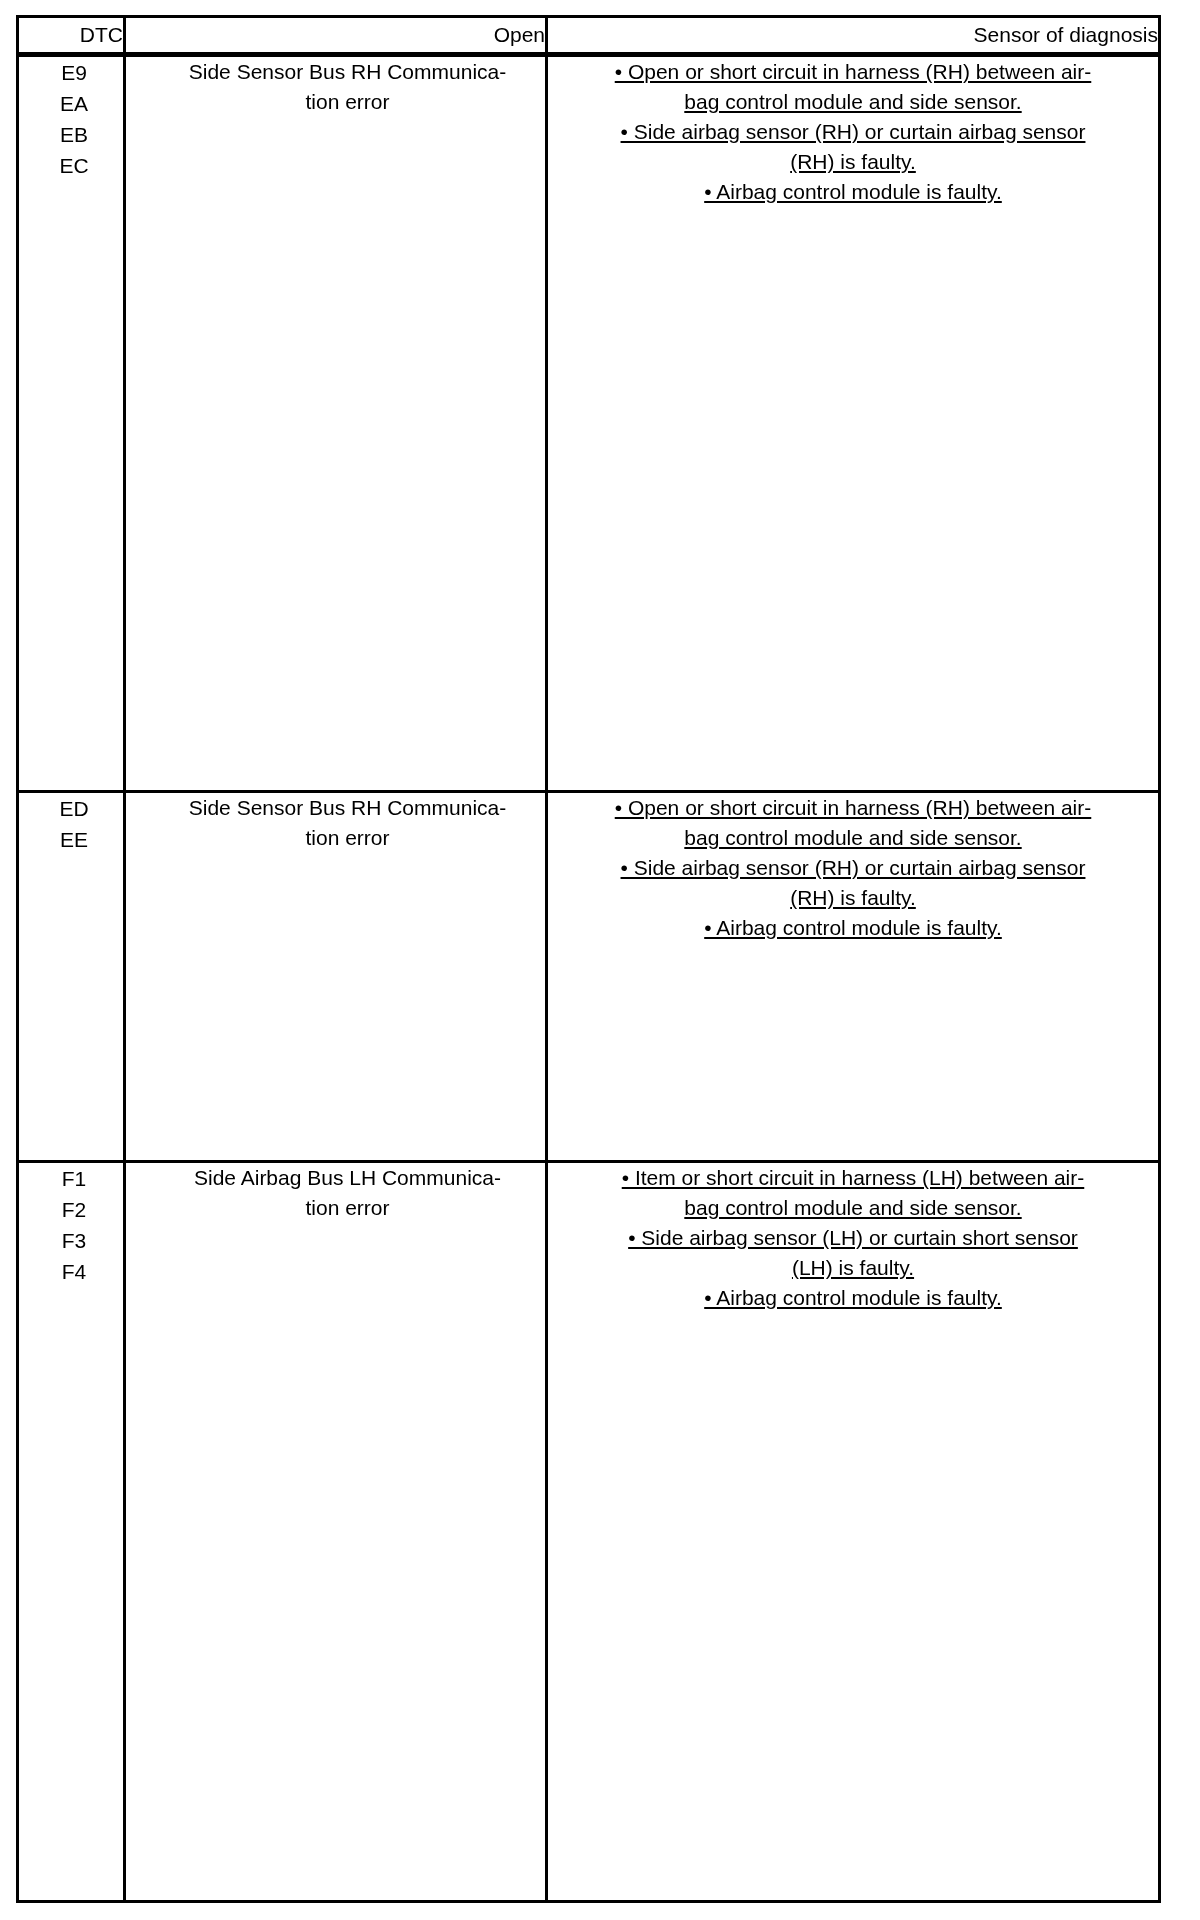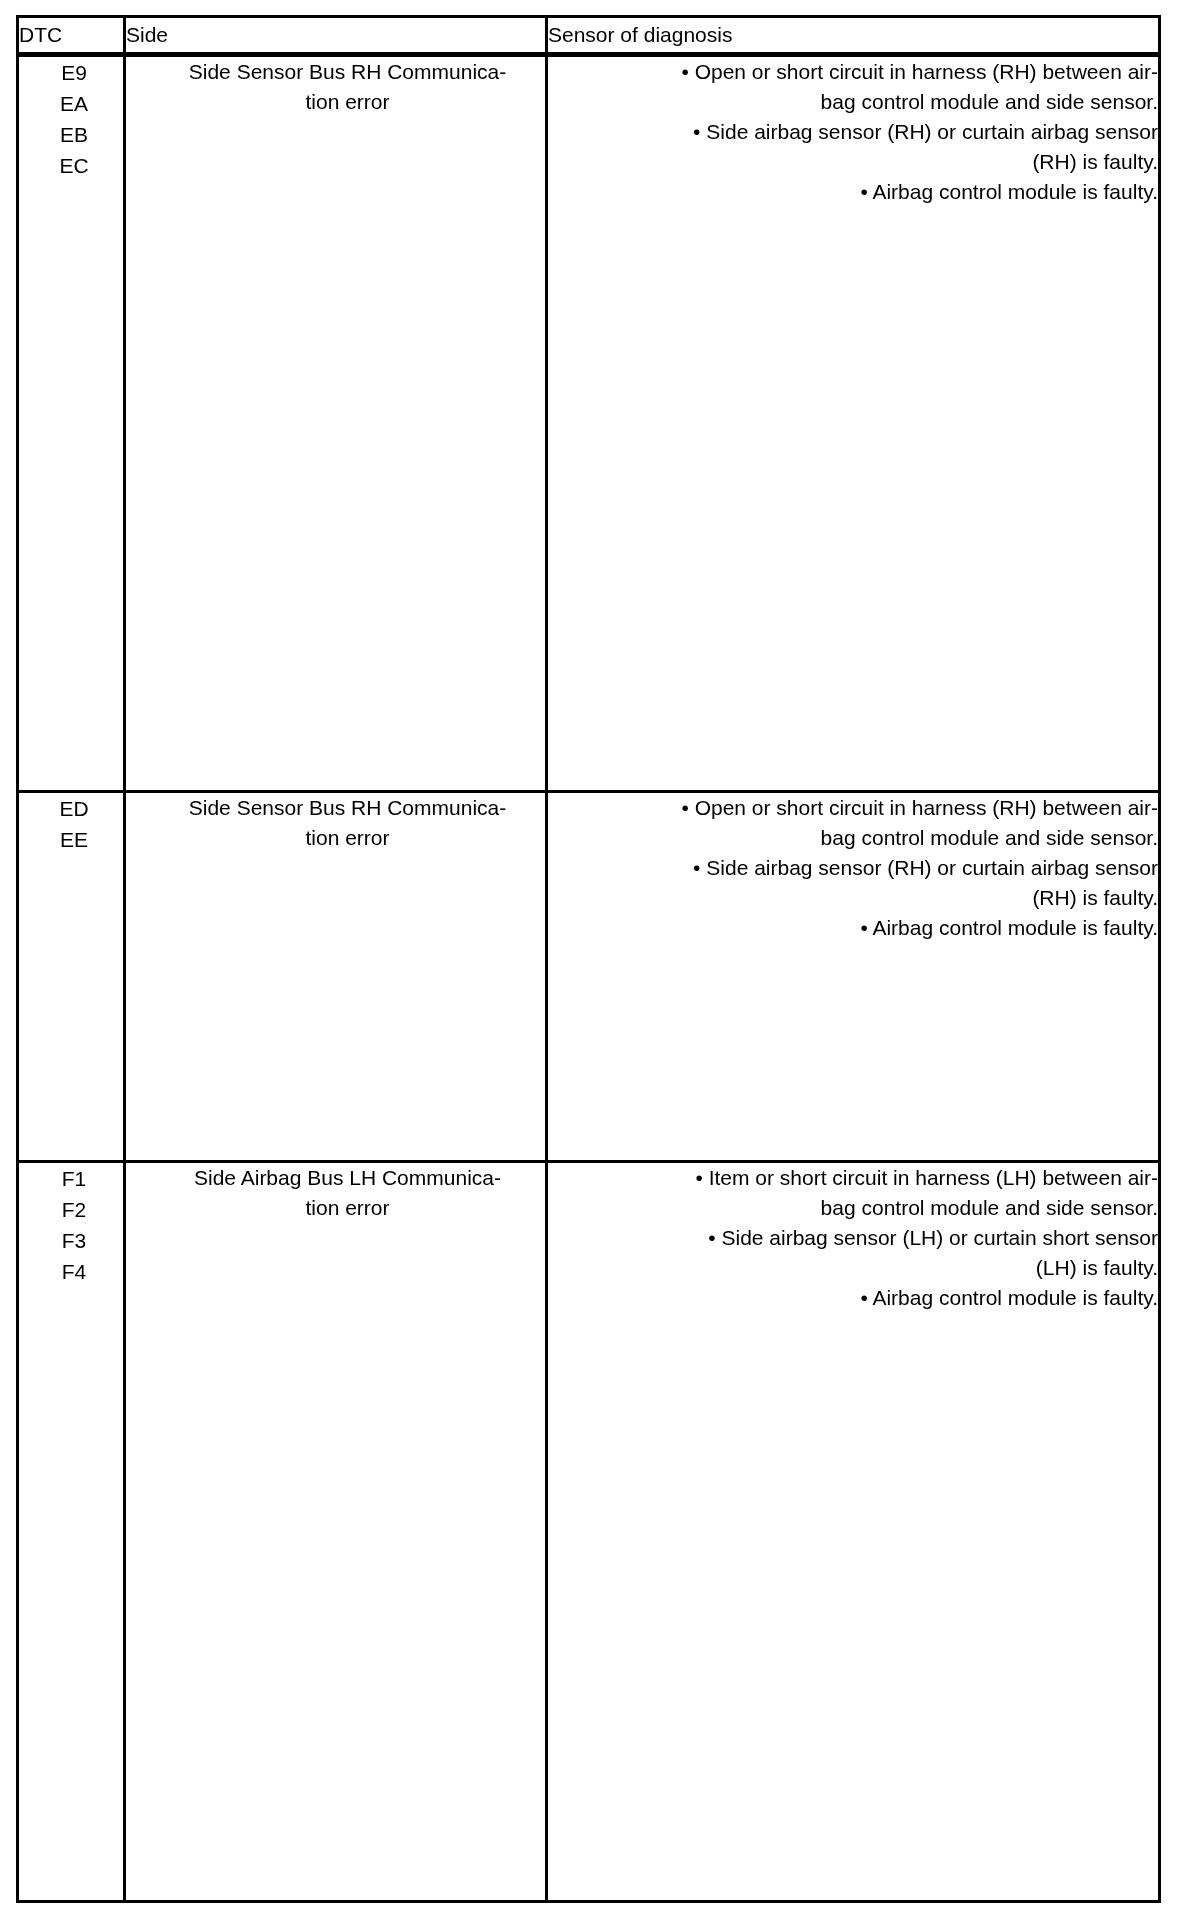--- a/index.html
+++ b/index.html
@@ -32,21 +32,21 @@
   .doc-table th,
   .doc-table td {
     border: 3px solid #000000;
     padding: 0;
     vertical-align: top;
     font-size: 21px;
     font-weight: normal;
   }
   .doc-table thead th {
     height: 34px;
-    text-align: left;
+    text-align: right;
     vertical-align: middle;
     border-bottom: 5px solid #000000;
     line-height: 24px;
   }
   tr.row-a { height: 737px; }
   tr.row-b { height: 370px; }
   tr.row-c { height: 740px; }
 
   .cell-dtc {
     text-align: center;
@@ -61,41 +61,42 @@
     text-align: center;
     padding-top: 7px;
   }
   .cell-item .item-line {
     line-height: 30px;
     white-space: nowrap;
     margin-left: 24px;
   }
   .cell-content {
     padding: 6px 4px 0 9px;
-    text-align: right;
+    text-align: center;
+    text-decoration: underline;
   }
   .cell-content .content-line {
     line-height: 30px;
     white-space: nowrap;
   }
 </style>
 </head>
 <body>
 
 <div class="page">
   <table class="doc-table">
     <colgroup>
       <col class="col-dtc">
       <col class="col-item">
       <col class="col-content">
     </colgroup>
     <thead>
       <tr>
         <th>DTC</th>
-        <th>Side</th>
+        <th>Open</th>
         <th>Sensor of diagnosis</th>
       </tr>
     </thead>
     <tbody>
       <tr class="row-a">
         <td class="cell-dtc">
           <div class="code-line">E9</div>
           <div class="code-line">EA</div>
           <div class="code-line">EB</div>
           <div class="code-line">EC</div>

